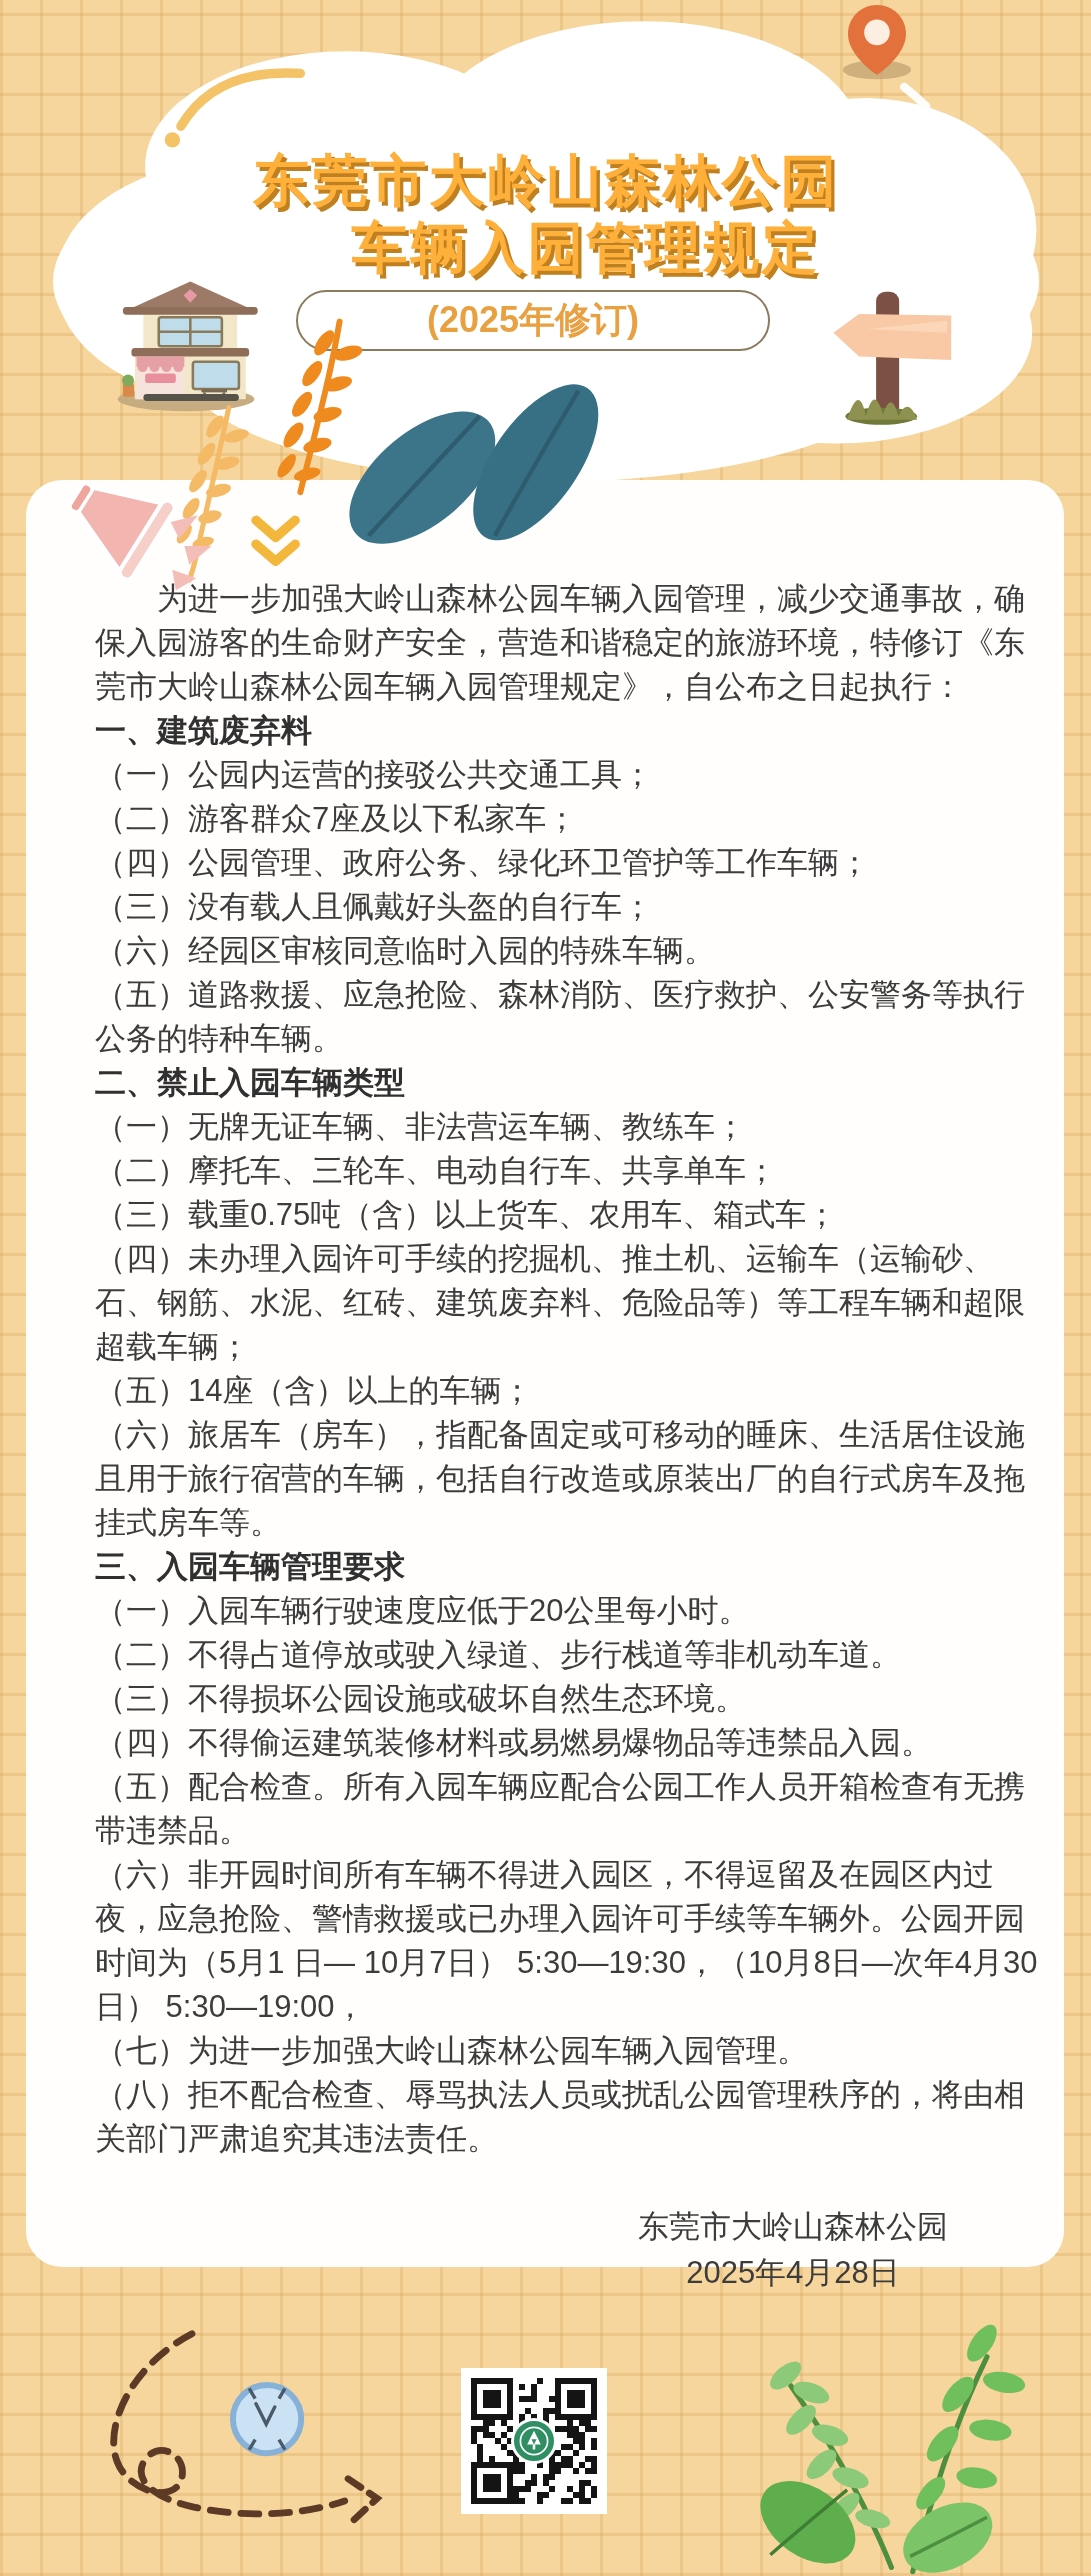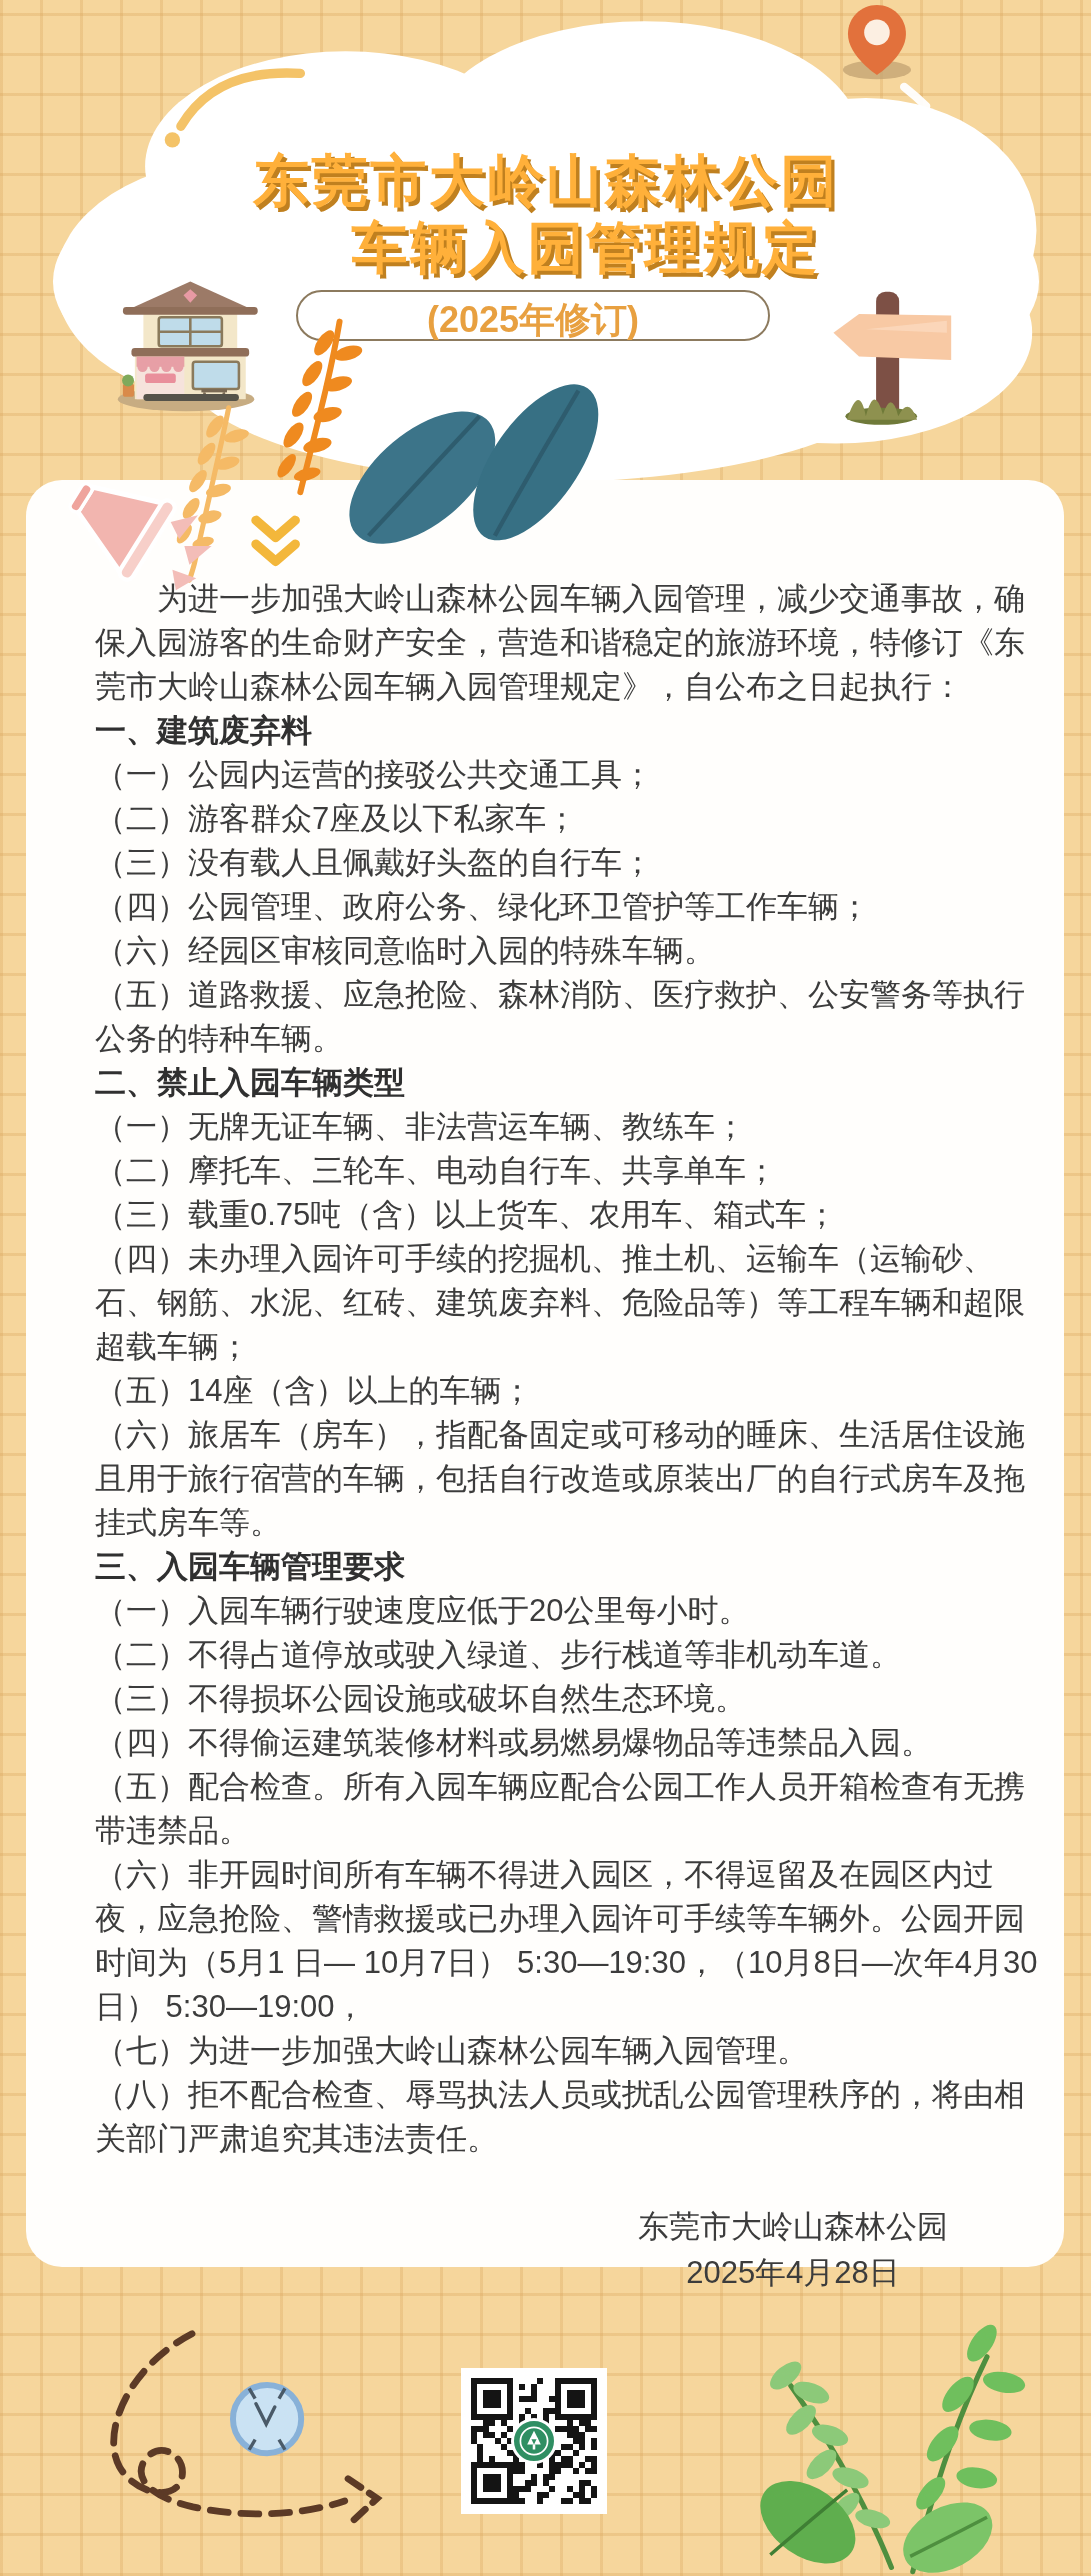--- a/index.html
+++ b/index.html
@@ -21,21 +21,21 @@
     position:absolute;left:0;width:100%;text-align:center;
     font-family:"DejaVu Sans","Liberation Sans",sans-serif;
     font-weight:700;font-size:56px;line-height:61px;letter-spacing:2.6px;
     color:#FFB03A;
     text-shadow:3.4px 4.3px 0 #C0801F;
   }
   .t1{top:150px;}
   .t2{top:217px;padding-left:40px;}
   .edition-pill{
     position:absolute;top:290px;left:533px;transform:translateX(-50%);
-    width:474px;height:51px;box-sizing:border-box;
+    width:474px;height:61px;box-sizing:border-box;
     background:#FFFFFF;border:2.6px solid #8C7A5E;border-radius:34px;
     text-align:center;line-height:55px;
     font-size:36px;font-weight:700;color:#E8A040;
   }
 
   
   .card{
     position:absolute;left:25.6px;top:480px;width:1038px;height:1787px;
     background:#FFFEFC;border-radius:36px;
   }
@@ -238,22 +238,22 @@
       <ellipse cx="256" cy="290" rx="56" ry="36" transform="rotate(-28 256 290)" fill="#7CC468"></ellipse>
       <path d="M212,312 Q256,290 302,266" stroke="#4E8F3F" stroke-width="4" fill="none"></path>
     </g>
   </svg>
 
   <div class="text z5" style="position:absolute;margin-left:25px;">
     <p class="intro">为进一步加强大岭山森林公园车辆入园管理，减少交通事故，确保入园游客的生命财产安全，营造和谐稳定的旅游环境，特修订《东莞市大岭山森林公园车辆入园管理规定》，自公布之日起执行：</p>
     <p class="h">一、建筑废弃料</p>
     <p>（一）公园内运营的接驳公共交通工具；</p>
     <p>（二）游客群众7座及以下私家车；</p>
+    <p>（四）公园管理、政府公务、绿化环卫管护等工作车辆；</p>
     <p>（三）没有载人且佩戴好头盔的自行车；</p>
-    <p>（四）公园管理、政府公务、绿化环卫管护等工作车辆；</p>
     <p>（六）经园区审核同意临时入园的特殊车辆。</p>
     <p>（五）道路救援、应急抢险、森林消防、医疗救护、公安警务等执行公务的特种车辆。</p>
     <p class="h">二、禁止入园车辆类型</p>
     <p>（一）无牌无证车辆、非法营运车辆、教练车；</p>
     <p>（二）摩托车、三轮车、电动自行车、共享单车；</p>
     <p>（三）载重0.75吨（含）以上货车、农用车、箱式车；</p>
     <p>（四）未办理入园许可手续的挖掘机、推土机、运输车（运输砂、石、钢筋、水泥、红砖、建筑废弃料、危险品等）等工程车辆和超限超载车辆；</p>
     <p>（五）14座（含）以上的车辆；</p>
     <p>（六）旅居车（房车），指配备固定或可移动的睡床、生活居住设施且用于旅行宿营的车辆，包括自行改造或原装出厂的自行式房车及拖挂式房车等。</p>
     <p class="h">三、入园车辆管理要求</p>

